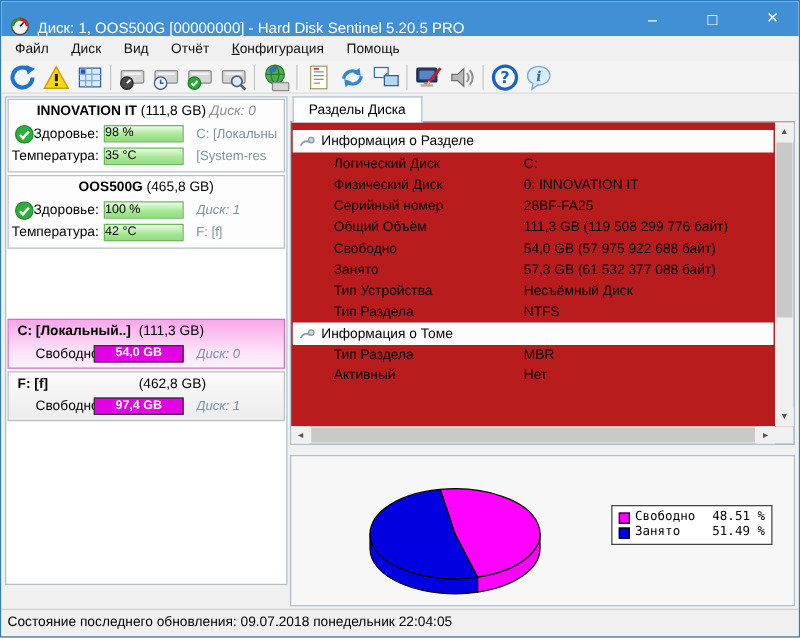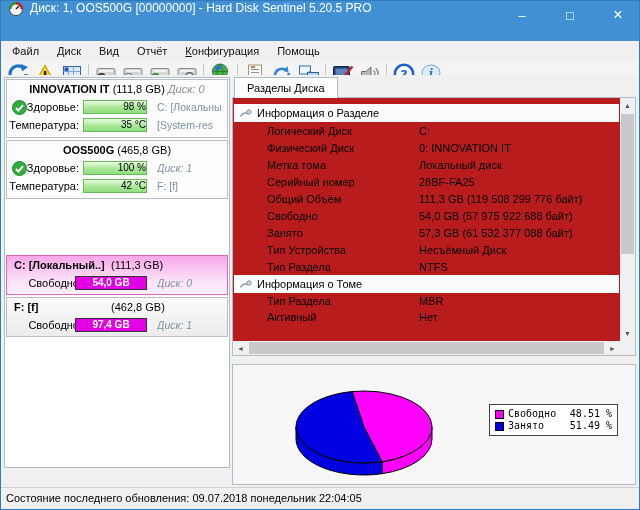--- a/index.html
+++ b/index.html
@@ -1,20 +1,20 @@
 <!DOCTYPE html>
 <html><head>
 <meta charset="utf-8">
 <style>
   *{box-sizing:border-box;margin:0;padding:0}
   body{background:#808080;font-family:"Liberation Sans",sans-serif}
   .window{position:relative;width:640px;height:510px;background:#f0f0f0;border:1px solid #2e7cba;overflow:hidden}
 
   
-  .titlebar{height:40px;background:#4190d6;display:flex;align-items:flex-start;padding-left:7px;gap:6px}
+  .titlebar{height:28px;background:#4190d6;display:flex;align-items:flex-end;padding-left:7px;gap:6px}
   .titlebar .title{flex:1;color:#fff;font-size:12px;white-space:nowrap;overflow:hidden}
   .win-btn{width:42px;height:28px;display:flex;align-items:center;justify-content:center;color:#fff;font-size:13px}
   .win-btn.close{font-size:16px}
 
   
   .menubar{height:20px;display:flex;align-items:flex-start;background:#f0f0f0;font-size:11px;color:#111;padding-left:2px}
   .menu-item{padding:0 9px;height:100%;display:flex;align-items:center}
   .menu-item .u{text-decoration:underline}
 
   
@@ -28,21 +28,21 @@
 
   .disk-panel{position:absolute;left:1px;right:1px;height:59px;background:#fdfdfd;border:1px solid #b7bec6}
   #disk1{top:1px}#disk2{top:62px}
   .panel-title{text-align:center;font-size:11px;margin-top:3px;white-space:nowrap}
   .panel-title b{font-weight:bold}
   .dim-i{color:#8c8c8c;font-style:italic}
   .p-row{position:absolute;left:0;right:0;height:15px}
   .p-row.r1{top:20px}.p-row.r2{top:38px}
   .ok-icon{position:absolute;left:5px;top:0}
   .p-label{position:absolute;left:0;width:72px;top:1px;text-align:right;font-size:11px;color:#000}
-  .g-bar{position:absolute;left:76px;width:64px;height:14px;background:linear-gradient(#eafce4,#a9e897 55%,#92dc7f);border:1px solid #68b958;font-size:10px;text-align:right;line-height:12px;color:#000}
+  .g-bar{position:absolute;left:76px;width:64px;height:14px;background:linear-gradient(#eafce4,#a9e897 55%,#92dc7f);border:1px solid #68b958;font-size:10px;text-align:left;line-height:12px;color:#000}
   .p-right{position:absolute;left:150px;right:2px;top:1px;font-size:10.5px;color:#7d92a4;white-space:nowrap;overflow:hidden}
 
   .part-panel{position:absolute;left:1px;right:1px;height:40px;background:linear-gradient(#fbfbfb,#ececec);border:1px solid #b7bec6}
   #partC{top:177px;background:linear-gradient(#f8a6ea,#fce2f8 65%,#fdeffc);border-color:#d967c0}
   #partF{top:219px}
   .part-title{position:relative;margin-top:3px;height:14px;font-size:11px}
   .part-name{position:absolute;left:7px;font-weight:bold;white-space:nowrap}
   .part-size{position:absolute;left:104px;white-space:nowrap}
   .part-row{position:absolute;top:20px;left:0;right:0;height:15px}
   .space-bar{position:absolute;left:68px;width:72px;height:14px;border:1px solid #333;background:#e400e4}
@@ -344,24 +344,20 @@
               <div class="info-row">
                 <span class="lbl">Логический Диск</span>
                 <span class="val">C:</span>
               </div>
 
               <div class="info-row">
                 <span class="lbl">Физический Диск</span>
                 <span class="val">0: INNOVATION IT</span>
               </div>
 
-              <div class="info-row">
-                <span class="lbl">Метка тома</span>
-                <span class="val">Локальный диск</span>
-              </div>
 
               <div class="info-row">
                 <span class="lbl">Серийный номер</span>
                 <span class="val">28BF-FA25</span>
               </div>
 
               <div class="info-row">
                 <span class="lbl">Общий Объём</span>
                 <span class="val">111,3 GB (119 508 299 776 байт)</span>
               </div>

